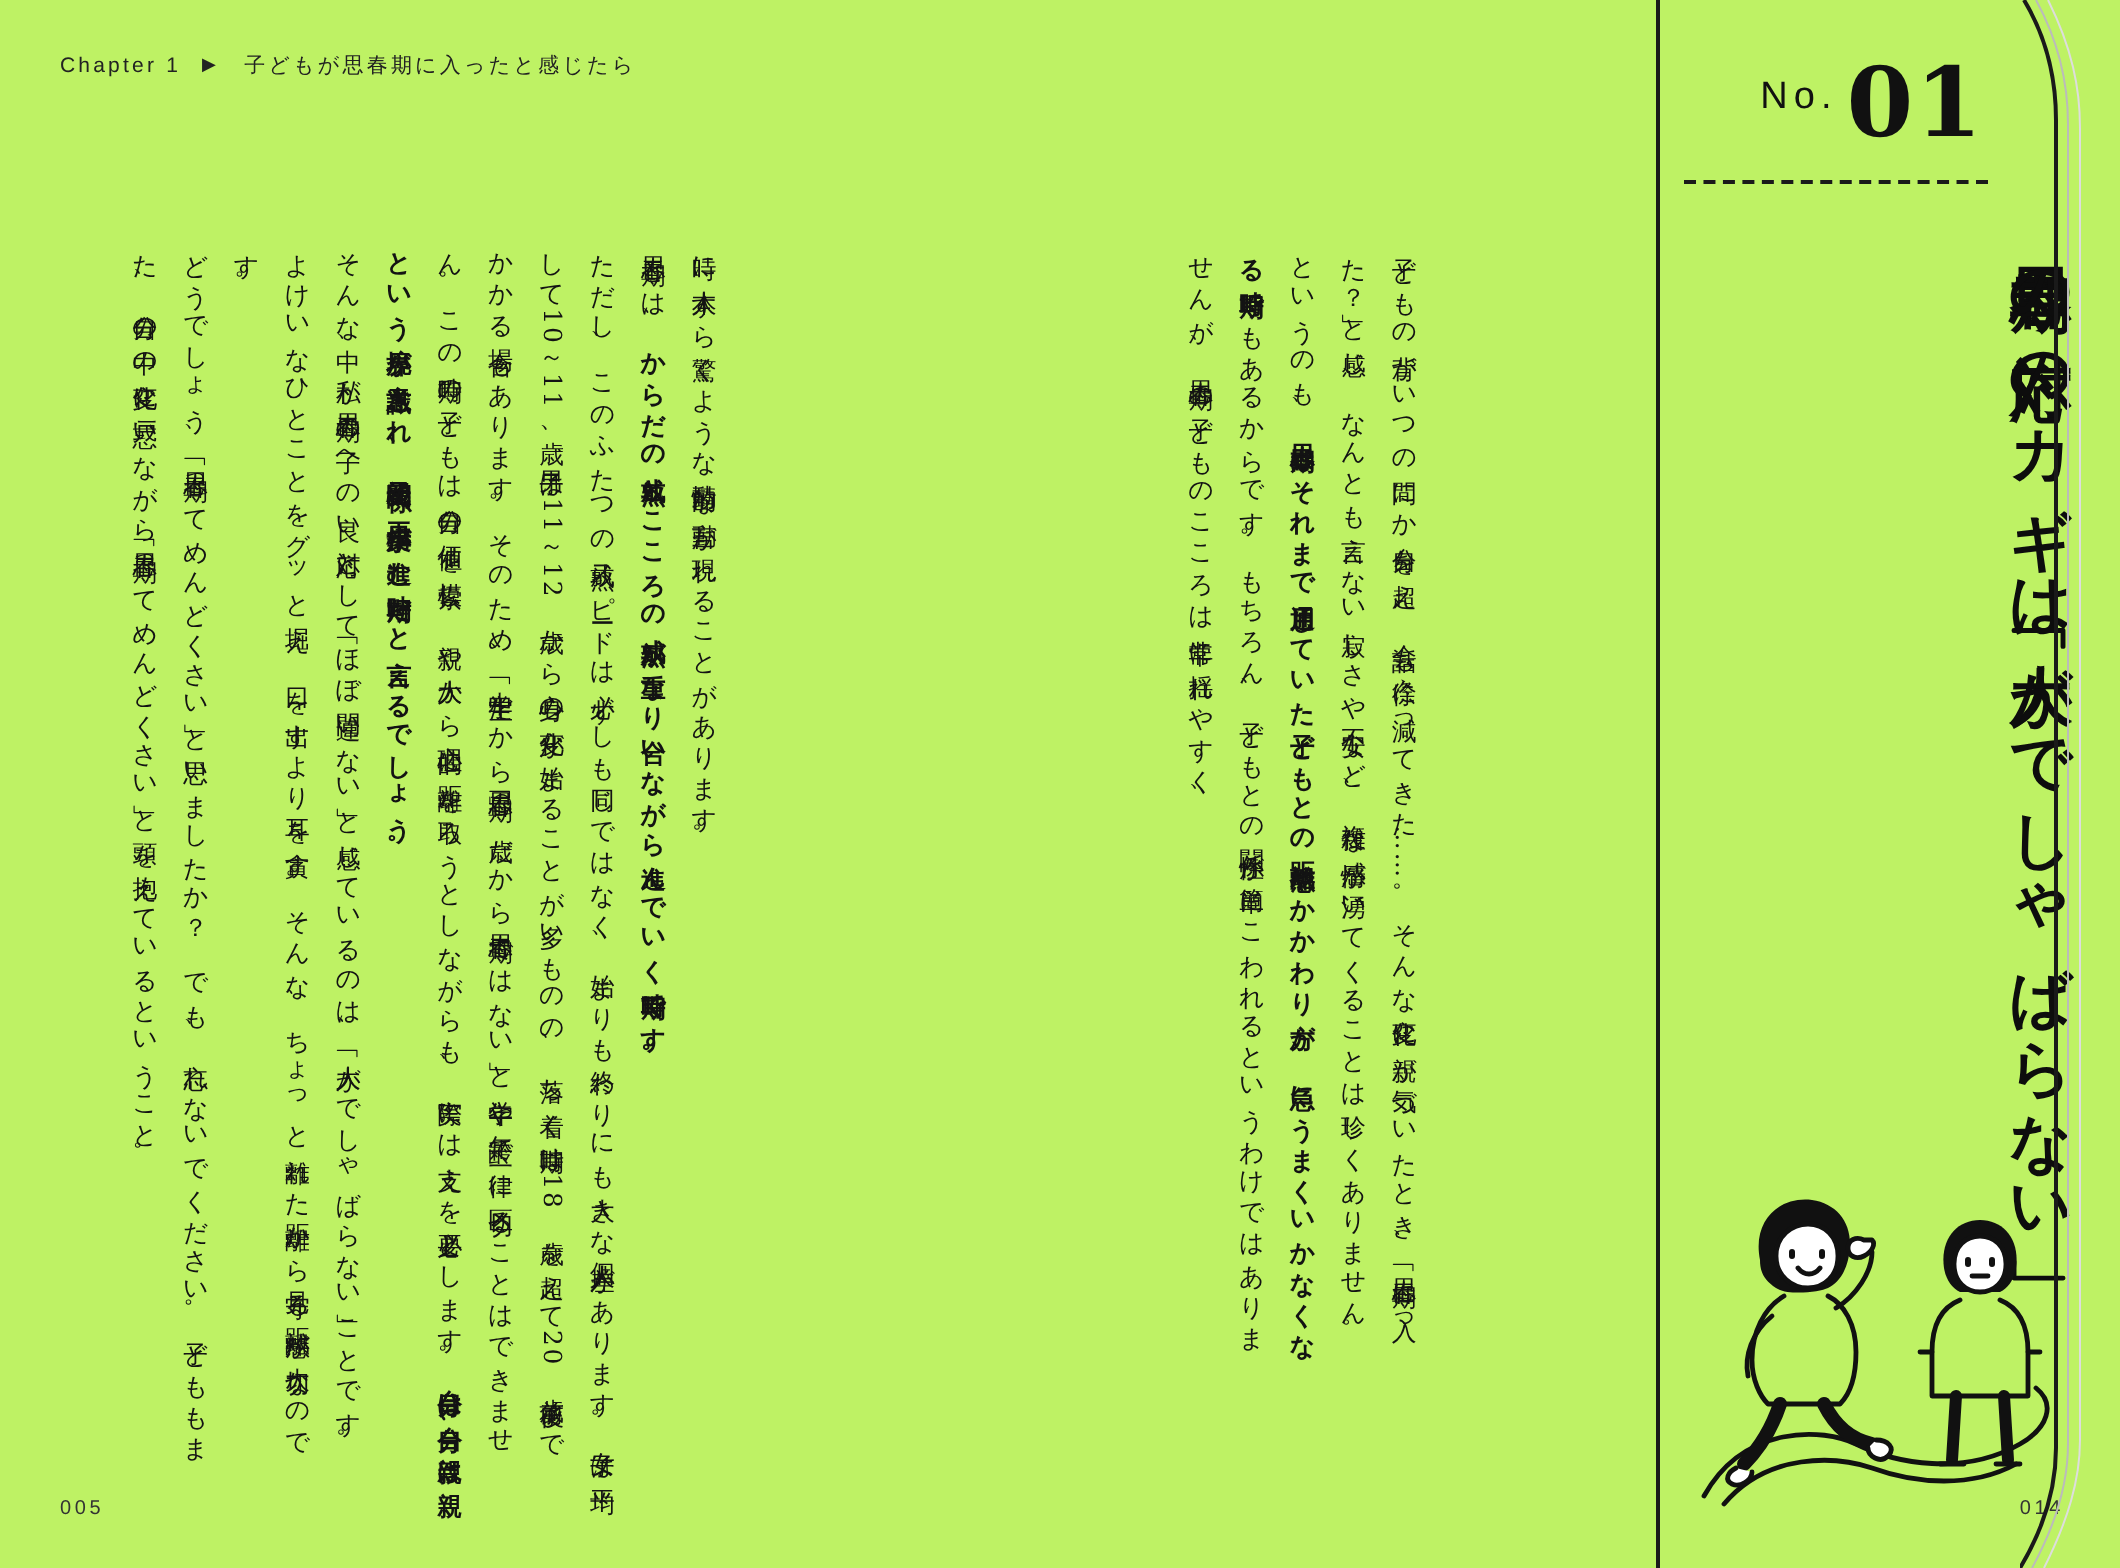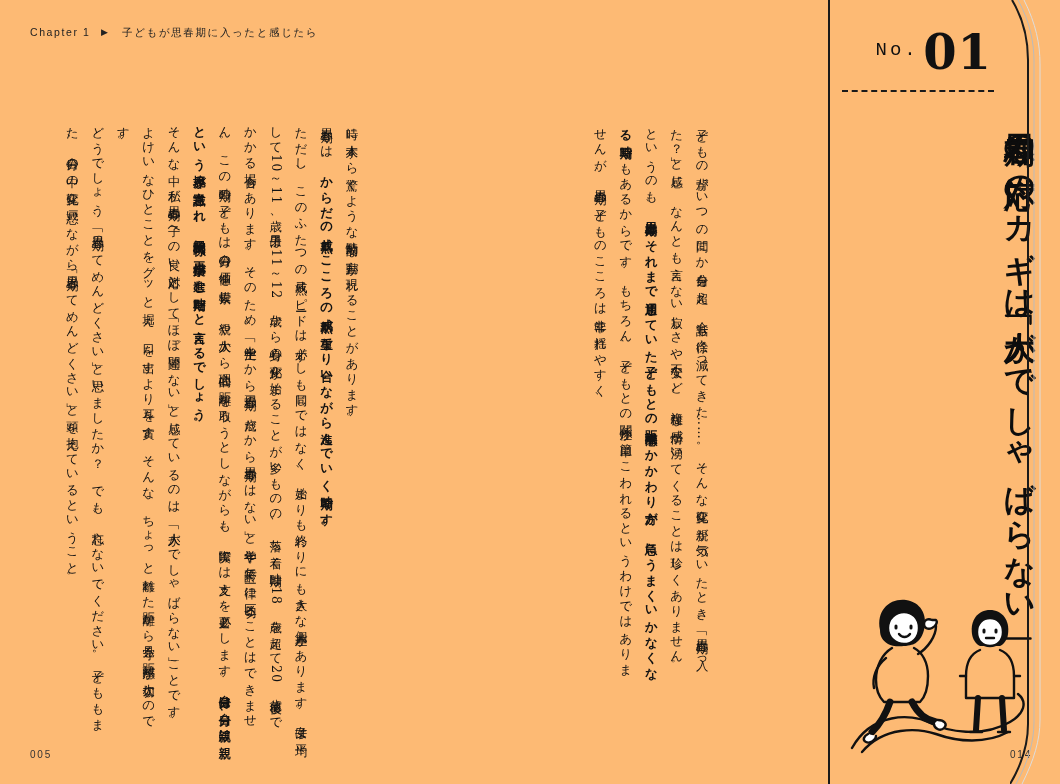--- a/index.html
+++ b/index.html
@@ -11,21 +11,21 @@
     width: 1060px;
     height: 784px;
     font-family: "Liberation Sans", sans-serif;
     color: #111111;
     overflow: hidden;
   }
   .spread {
     position: relative;
     width: 1060px;
     height: 784px;
-    background: #fdba74;
+    background: #bef264;
     box-sizing: border-box;
   }
 
   
   .gutter {
     position: absolute;
     top: 0;
     left: 828px;
     width: 2px;
     height: 784px;
@@ -106,21 +106,21 @@
     height: 784px;
   }
   .chapter-no {
     position: absolute;
     top: 24px;
     right: 68px;
     text-align: right;
     white-space: nowrap;
   }
   .chapter-no .no-label {
-    font-family: Liberation Mono, monospace;
+    font-family: Liberation Sans, sans-serif;
     font-size: 19px;
     letter-spacing: 3px;
     vertical-align: 14px;
   }
   .chapter-no .no-num {
     font-family: "DejaVu Serif", "Liberation Serif", serif;
     font-size: 48px;
     font-weight: bold;
     letter-spacing: 1px;
   }

